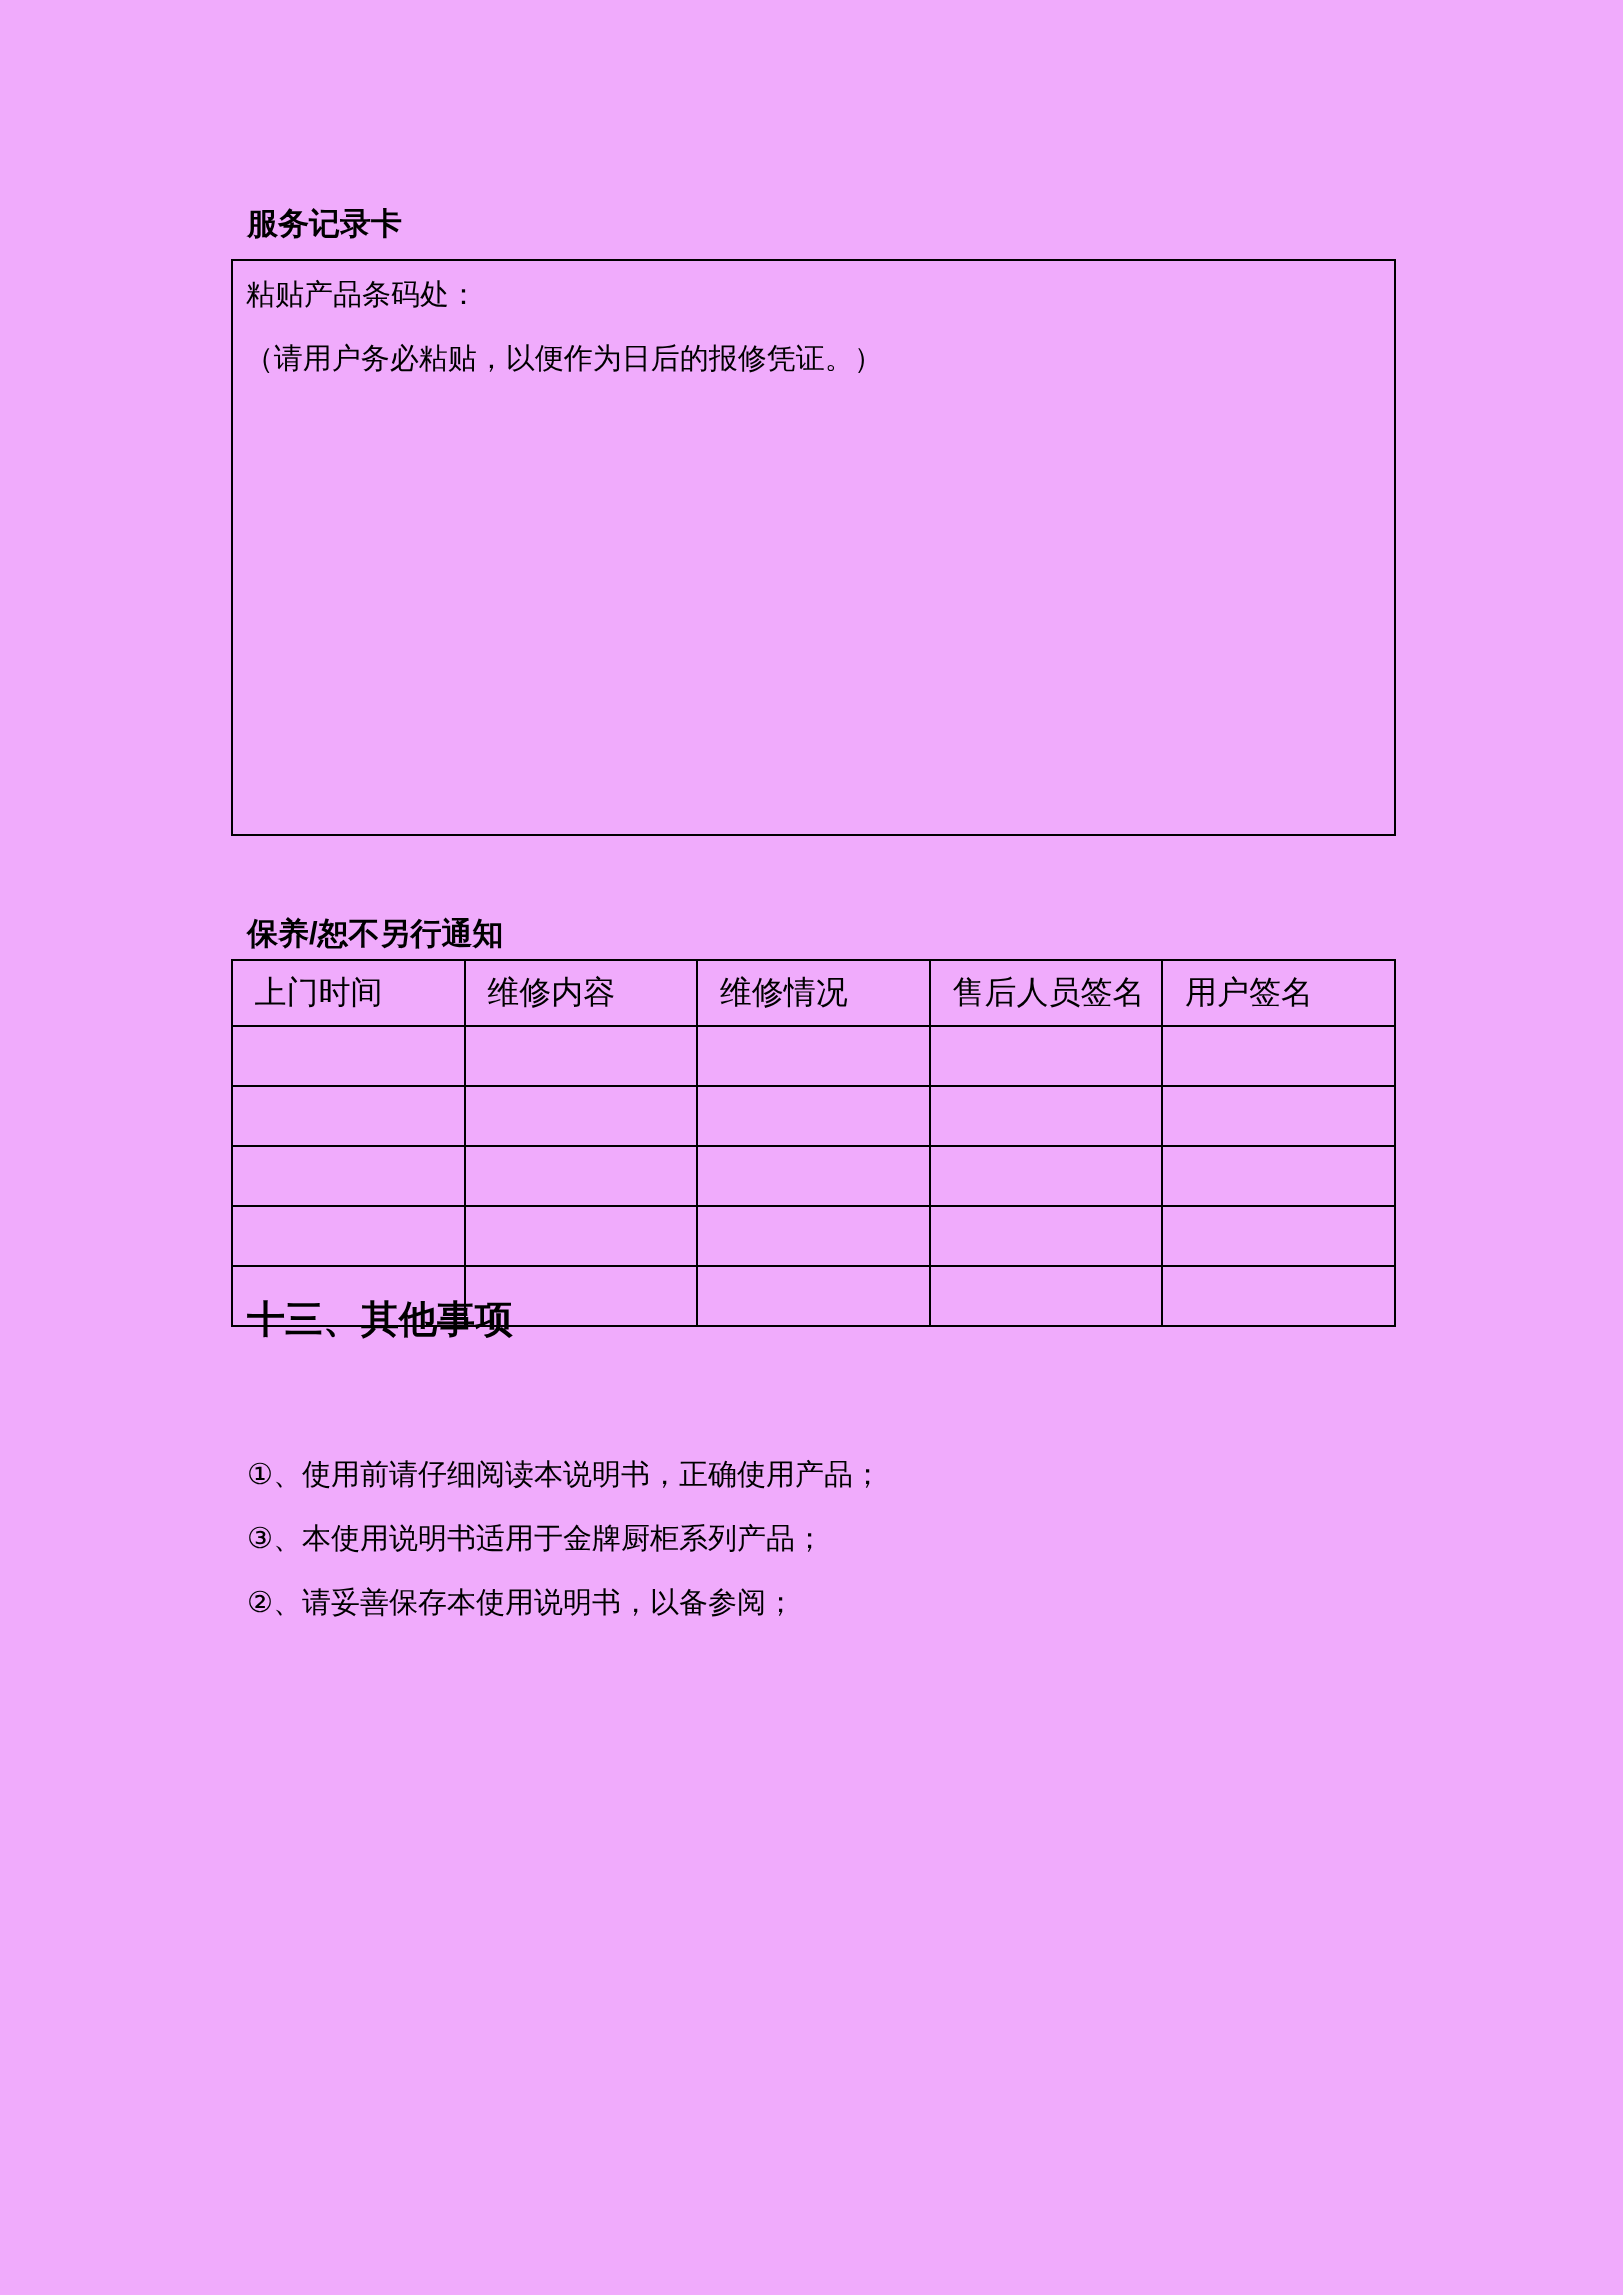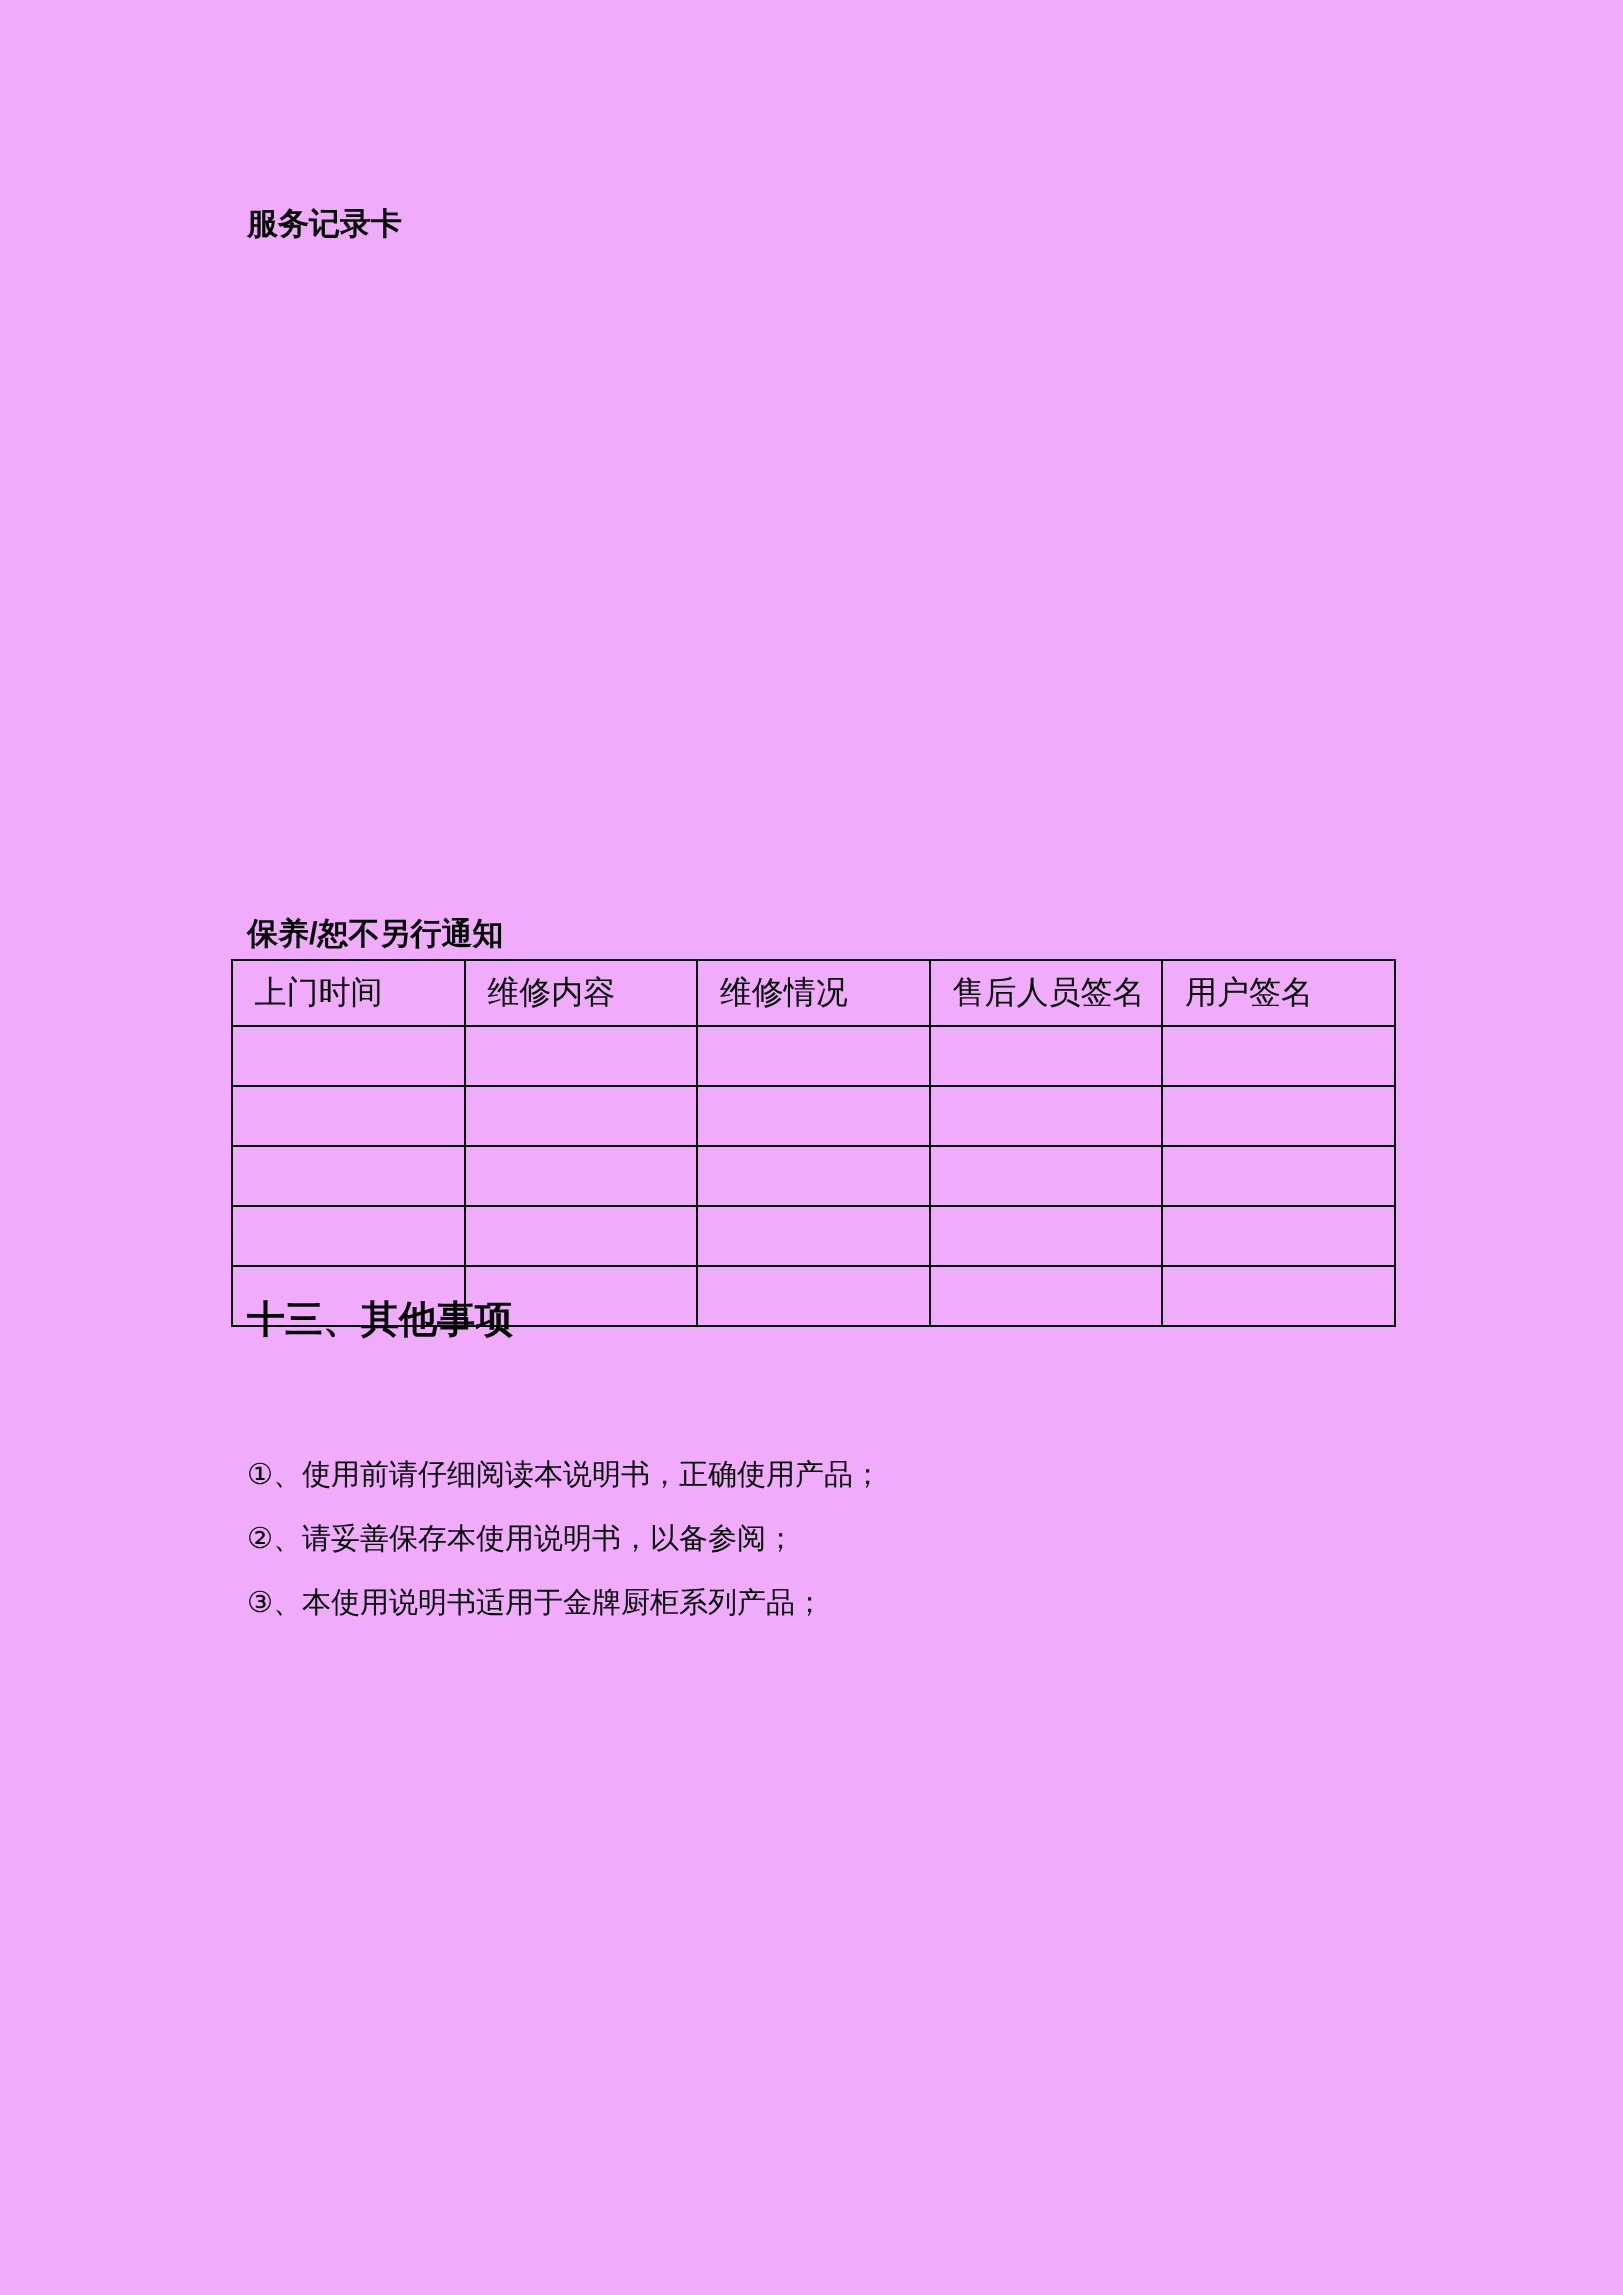--- a/index.html
+++ b/index.html
@@ -93,20 +93,24 @@
     white-space: nowrap;
   }
 </style>
 </head>
 <body>
 
 <div class="page">
 
   <div id="svc-heading" class="subheading">服务记录卡</div>
 
+  <div class="barcode-box">
+    <p class="box-line1">粘贴产品条码处：</p>
+    <p class="box-line2">（请用户务必粘贴，以便作为日后的报修凭证。）</p>
+  </div>
 
   <div id="maint-heading" class="subheading">保养/恕不另行通知</div>
 
   <table class="record-table">
     <thead>
       <tr>
         <th>上门时间</th>
         <th>维修内容</th>
         <th>维修情况</th>
         <th>售后人员签名</th>
@@ -149,18 +153,18 @@
         <td></td>
         <td></td>
       </tr>
     </tbody>
   </table>
 
   <div class="section-heading">十三、其他事项</div>
 
   <div class="notes-list">
     <p class="note-item">①、使用前请仔细阅读本说明书，正确使用产品；</p>
+    <p class="note-item">③、本使用说明书适用于金牌厨柜系列产品；</p>
     <p class="note-item">②、请妥善保存本使用说明书，以备参阅；</p>
-    <p class="note-item">③、本使用说明书适用于金牌厨柜系列产品；</p>
   </div>
 
 </div>
 
 
 </body></html>

